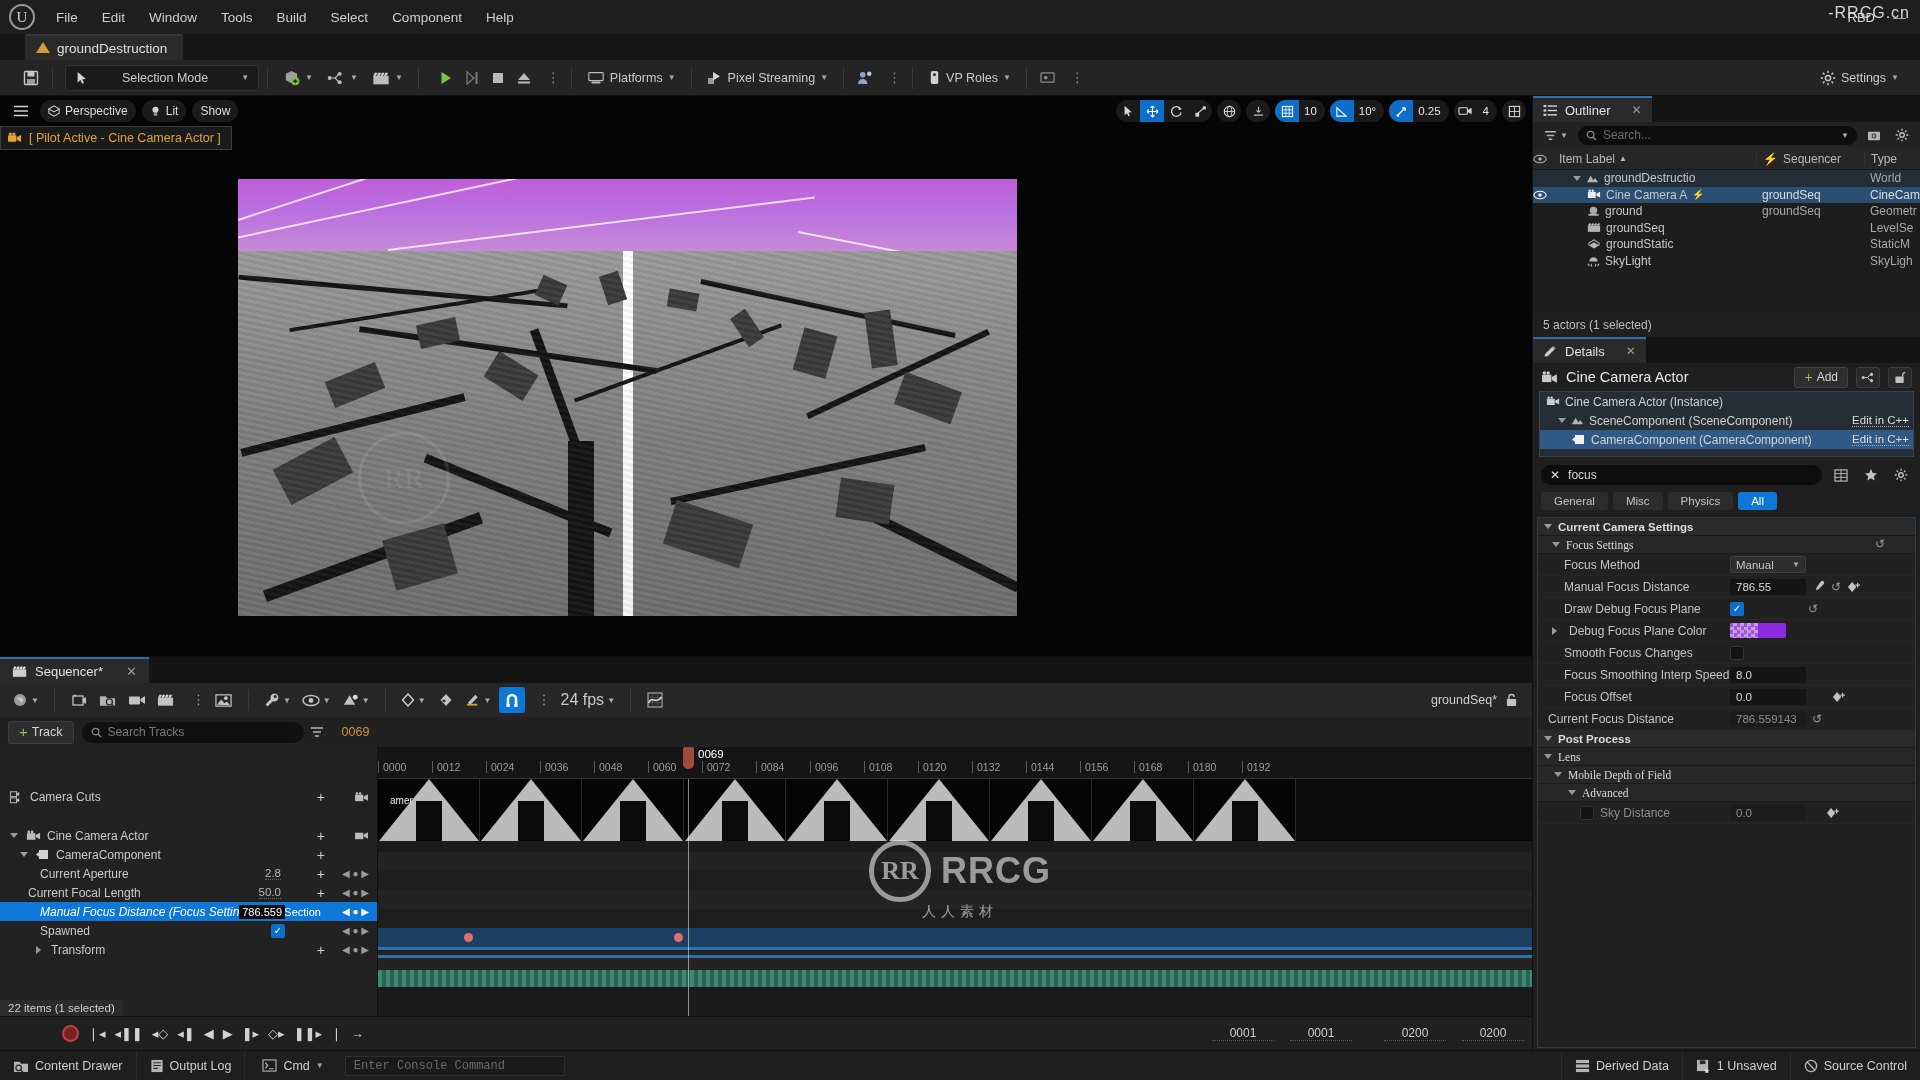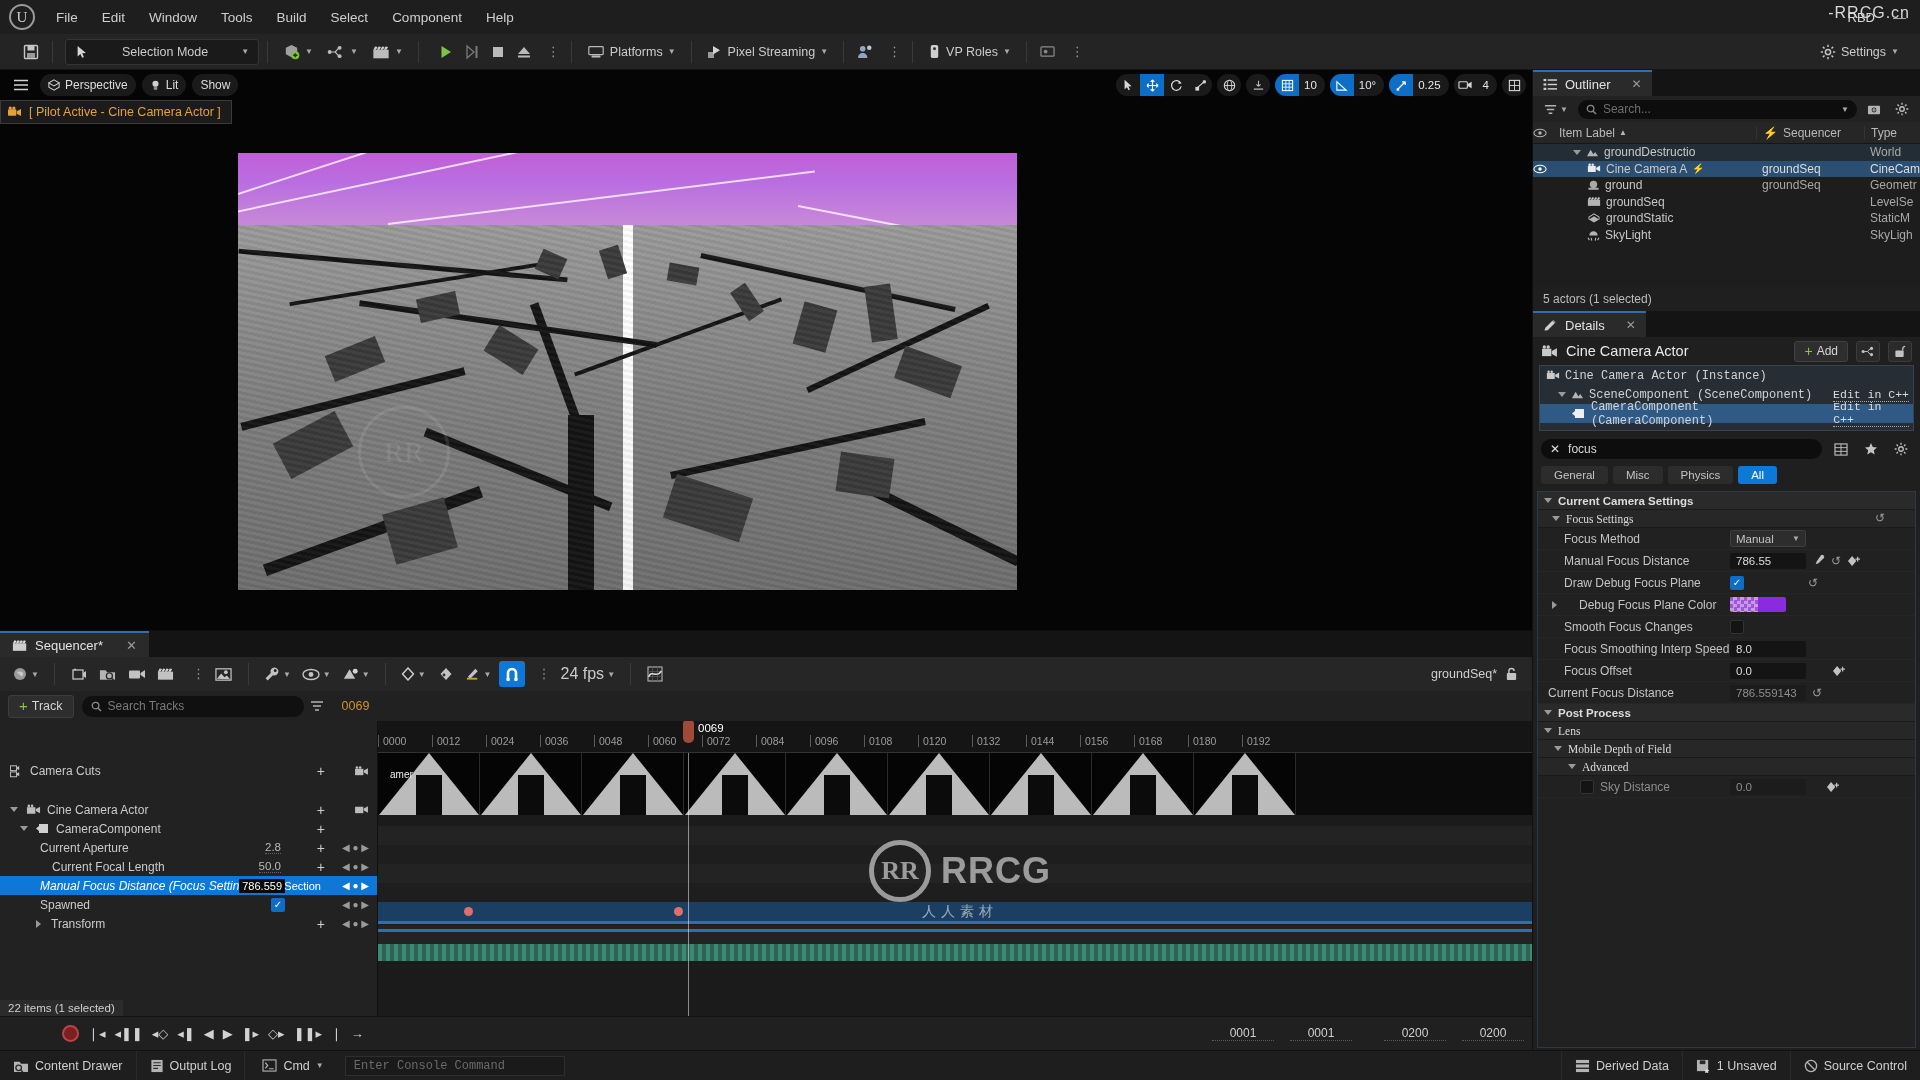--- a/index.html
+++ b/index.html
@@ -138,21 +138,21 @@
   .ol-row .lab { flex:1; display:flex; align-items:center; gap:5px; overflow:hidden; white-space:nowrap;}
   .ol-row .seqc { width:108px; padding-left:6px; color:#a8a8a8; overflow:hidden; white-space:nowrap;}
   .ol-row .typec { width:56px; padding-left:6px; color:#a8a8a8; overflow:hidden; white-space:nowrap;}
   .ol-foot { height:24px; display:flex; align-items:center; padding-left:10px; font-size:12px; color:#bdbdbd; background:#1f1f1f;}
 
   .details { flex:1; display:flex; flex-direction:column; background:#1f1f1f; min-height:0;}
   .dt-head { height:28px; display:flex; align-items:center; gap:8px; padding:0 8px; }
   .dt-title { font-size:14.5px; color:#e8e8e8; }
   .dt-addbtn { margin-left:auto; height:21px; display:flex; align-items:center; gap:4px; padding:0 9px; background:#2e2e2e; border:1px solid #414141; border-radius:3px; font-size:12px;}
   .dt-sqbtn { width:24px; height:21px; background:#2a2a2a; border:1px solid #3c3c3c; border-radius:3px; display:flex;align-items:center;justify-content:center; color:#c6c6c6; font-size:11px;}
-  .comp-list { margin:0 6px; background:#262d35; border:1px solid #39434d;font-family:Liberation Mono, monospace; }
+  .comp-list { margin:0 6px; background:#262d35; border:1px solid #39434d; }
   .comp-row { height:19px; display:flex; align-items:center; font-size:12px; color:#d2d2d2; padding-left:6px; gap:5px;}
   .comp-row.sel { background:#2f5a86; }
   .cpp { margin-left:auto; margin-right:4px; font-size:11.5px; color:#dcdcdc; border-bottom:1px dotted #aaa;}
   .dt-searchrow { height:28px; display:flex; align-items:center; gap:8px; padding:0 8px; margin-top:4px;}
   .dt-search { flex:1; height:20px; background:#0d0d0d; border-radius:10px; display:flex; align-items:center; gap:8px; padding:0 9px; font-size:12px; color:#d6d6d6;}
   .filter-row { height:24px; display:flex; align-items:center; gap:5px; padding:0 8px;}
   .fchip { height:18px; padding:0 13px; border-radius:3px; background:#2c2c2c; font-size:11.5px; color:#c4c4c4; display:flex; align-items:center;}
   .fchip.on { background:#0d78d7; color:#fff; }
   .props { flex:1; overflow:hidden; border:1px solid #2b3a47; margin:4px 4px 2px 4px; background:#212121;}
   .cat-row { height:18px; display:flex; align-items:center; gap:6px; padding-left:6px; background:#2a2a2a; font-size:11.5px; color:#dcdcdc; font-weight:bold; border-bottom:1px solid #1a1a1a;}
@@ -210,20 +210,26 @@
     </div>
     <div class="menubar-right">
       <div class="rbd-label">RBD</div>
       <div class="wm-btns">
         <span>—</span>
       </div>
     </div>
     <div class="wm-tr">-RRCG.cn</div>
   </div>
 
+  <div class="projtab-row">
+    <div class="projtab">
+      <span class="tri-ico"></span>
+      <span class="lbl">groundDestruction</span>
+    </div>
+  </div>
 
   <div class="toolbar">
     <div class="ico-btn" style="margin-left:10px;">
       <svg width="16" height="16" viewBox="0 0 16 16">
           <rect x="1.5" y="1.5" width="13" height="13" rx="1" fill="none" stroke="#c7c7c7" stroke-width="1.4"></rect>
           <rect x="4.5" y="2" width="7" height="4.5" fill="#c7c7c7"></rect>
           <rect x="4" y="9" width="8" height="5" fill="#9a9a9a"></rect>
         </svg>
     </div>
     <div class="tb-sep"></div>
@@ -717,21 +723,21 @@
                 </svg>
               <span>CameraComponent</span>
               <span class="plusk">+</span>
             </div>
             <div class="tn-row" style="padding-left:40px;">
               <span>Current Aperture</span>
               <span class="val">2.8</span>
               <span class="plusk">+</span>
               <span class="kbtns">◀ ● ▶</span>
             </div>
-            <div class="tn-row" style="padding-left:52px;">
+            <div class="tn-row" style="padding-left:28px;">
               <span>Current Focal Length</span>
               <span class="val">50.0</span>
               <span class="plusk">+</span>
               <span class="kbtns">◀ ● ▶</span>
             </div>
             <div class="tn-row sel" style="padding-left:40px;">
               <span style="font-style:italic;">Manual Focus Distance (Focus Settings)</span>
               <span style="position:absolute;right:92px;background:#0a0a0a;padding:1px 3px;font-size:11px;color:#fff;">786.559</span>
               <span style="position:absolute;right:56px;font-size:11px;color:#fff;">Section</span>
               <span class="kbtns" style="color:#fff;">◀ ● ▶</span>
@@ -1141,21 +1147,21 @@
             </div>
           </div>
           <div class="prow">
             <div class="pl">Draw Debug Focus Plane</div>
             <div class="pv">
               <span class="cbox">✓</span>
               <span class="undo" style="margin-left:58px;">↺</span>
             </div>
           </div>
           <div class="prow">
-            <div class="pl" style="padding-left:14px;display:flex;align-items:center;gap:22px;">
+            <div class="pl" style="padding-left:14px;display:flex;align-items:center;gap:12px;">
               <span class="tri-r"></span>
               <span>Debug Focus Plane Color</span>
             </div>
             <div class="pv">
               <span class="swatch">
                   <span class="a"></span>
                   <span class="b"></span>
                 </span>
             </div>
           </div>

